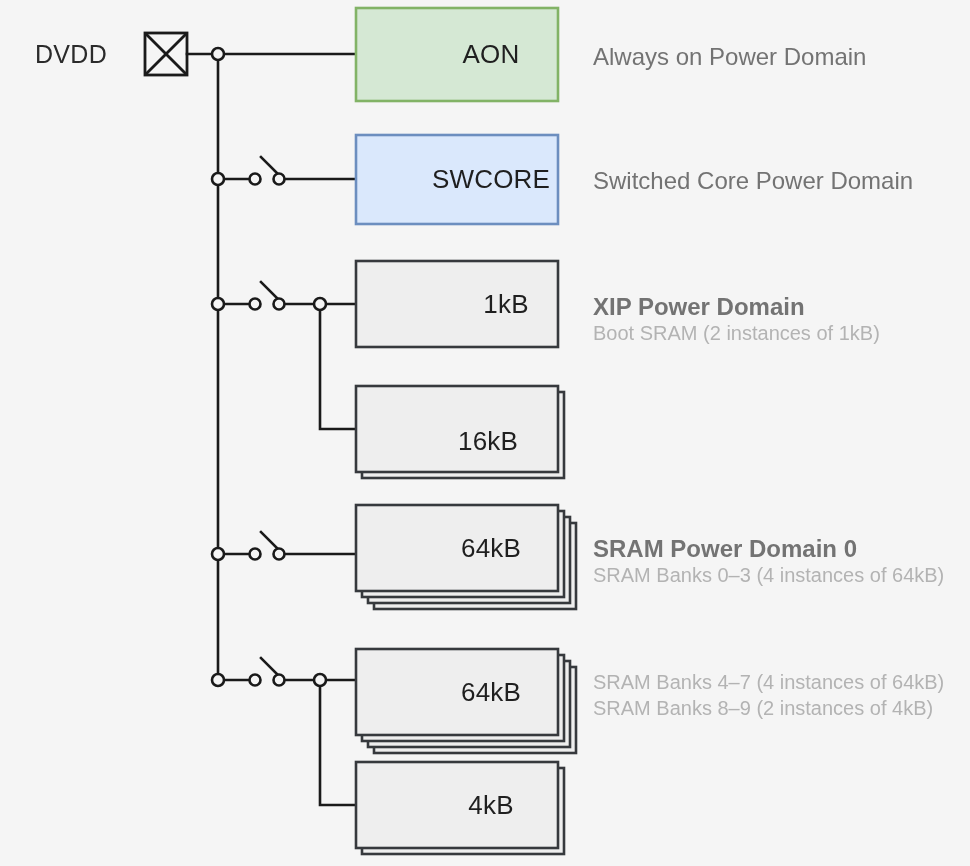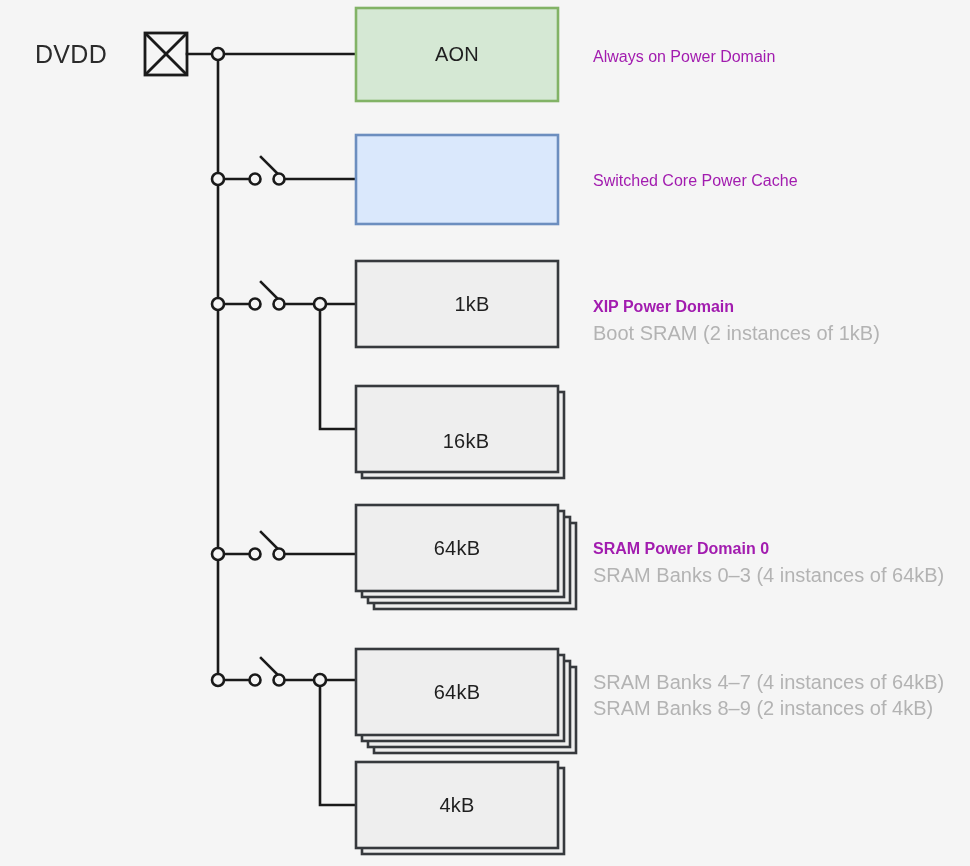--- a/index.html
+++ b/index.html
@@ -57,38 +57,39 @@
   }
   .box-rect.blue {
     fill: #dae8fc;
     stroke: #6c8ebf;
   }
   .box-label {
     position: absolute;
     display: flex;
     align-items: center;
     justify-content: center;
-    font-size: 20px;
+    font-size: 26px;
     color: #1f1f1f;
     letter-spacing: 0.2px;
     pointer-events: none;
+    padding-left: 34px;
   }
   .pad-label {
     position: absolute;
     font-size: 25px;
     color: #2b2b2b;
     letter-spacing: 0.3px;
   }
   .domain-note {
     position: absolute;
     left: 566px;
   }
   .domain-note .title {
-    font-size: 16px;
-    color: #a21caf;
+    font-size: 24px;
+    color: #737373;
     line-height: 26px;
     white-space: nowrap;
   }
   .domain-note .title.bold {
     font-weight: bold;
   }
   .domain-note .sub {
     font-size: 20px;
     color: #b3b3b3;
     line-height: 26px;
@@ -196,37 +197,38 @@
     <g>
       <rect class="box-rect gray" x="335" y="768" width="202" height="86"></rect>
       <rect class="box-rect gray" x="329" y="762" width="202" height="86"></rect>
     </g>
   </svg>
 
   <div class="pad-label" style="left:8px; top:40px;">DVDD</div>
 
   <div class="box-label" style="left:329px; top:8px; width:202px; height:93px;">AON</div>
 
+  <div class="box-label" style="left:329px; top:135px; width:202px; height:89px;">SWCORE</div>
 
   <div class="box-label" style="left:329px; top:261px; width:232px; height:86px;">1kB</div>
 
-  <div class="box-label" style="left:338px; top:386px; width:202px; height:110px;">16kB</div>
+  <div class="box-label" style="left:326px; top:386px; width:202px; height:110px;">16kB</div>
 
   <div class="box-label" style="left:329px; top:505px; width:202px; height:86px;">64kB</div>
 
   <div class="box-label" style="left:329px; top:649px; width:202px; height:86px;">64kB</div>
 
   <div class="box-label" style="left:329px; top:762px; width:202px; height:86px;">4kB</div>
 
   <div class="domain-note" style="top:44px;">
     <div class="title">Always on Power Domain</div>
   </div>
 
   <div class="domain-note" style="top:168px;">
-    <div class="title">Switched Core Power Cache</div>
+    <div class="title">Switched Core Power Domain</div>
   </div>
 
   <div class="domain-note" style="top:294px;">
     <div class="title bold">XIP Power Domain</div>
     <div class="sub">Boot SRAM (2 instances of 1kB)</div>
   </div>
 
   <div class="domain-note" style="top:536px;">
     <div class="title bold">SRAM Power Domain 0</div>
     <div class="sub">SRAM Banks 0–3 (4 instances of 64kB)</div>

